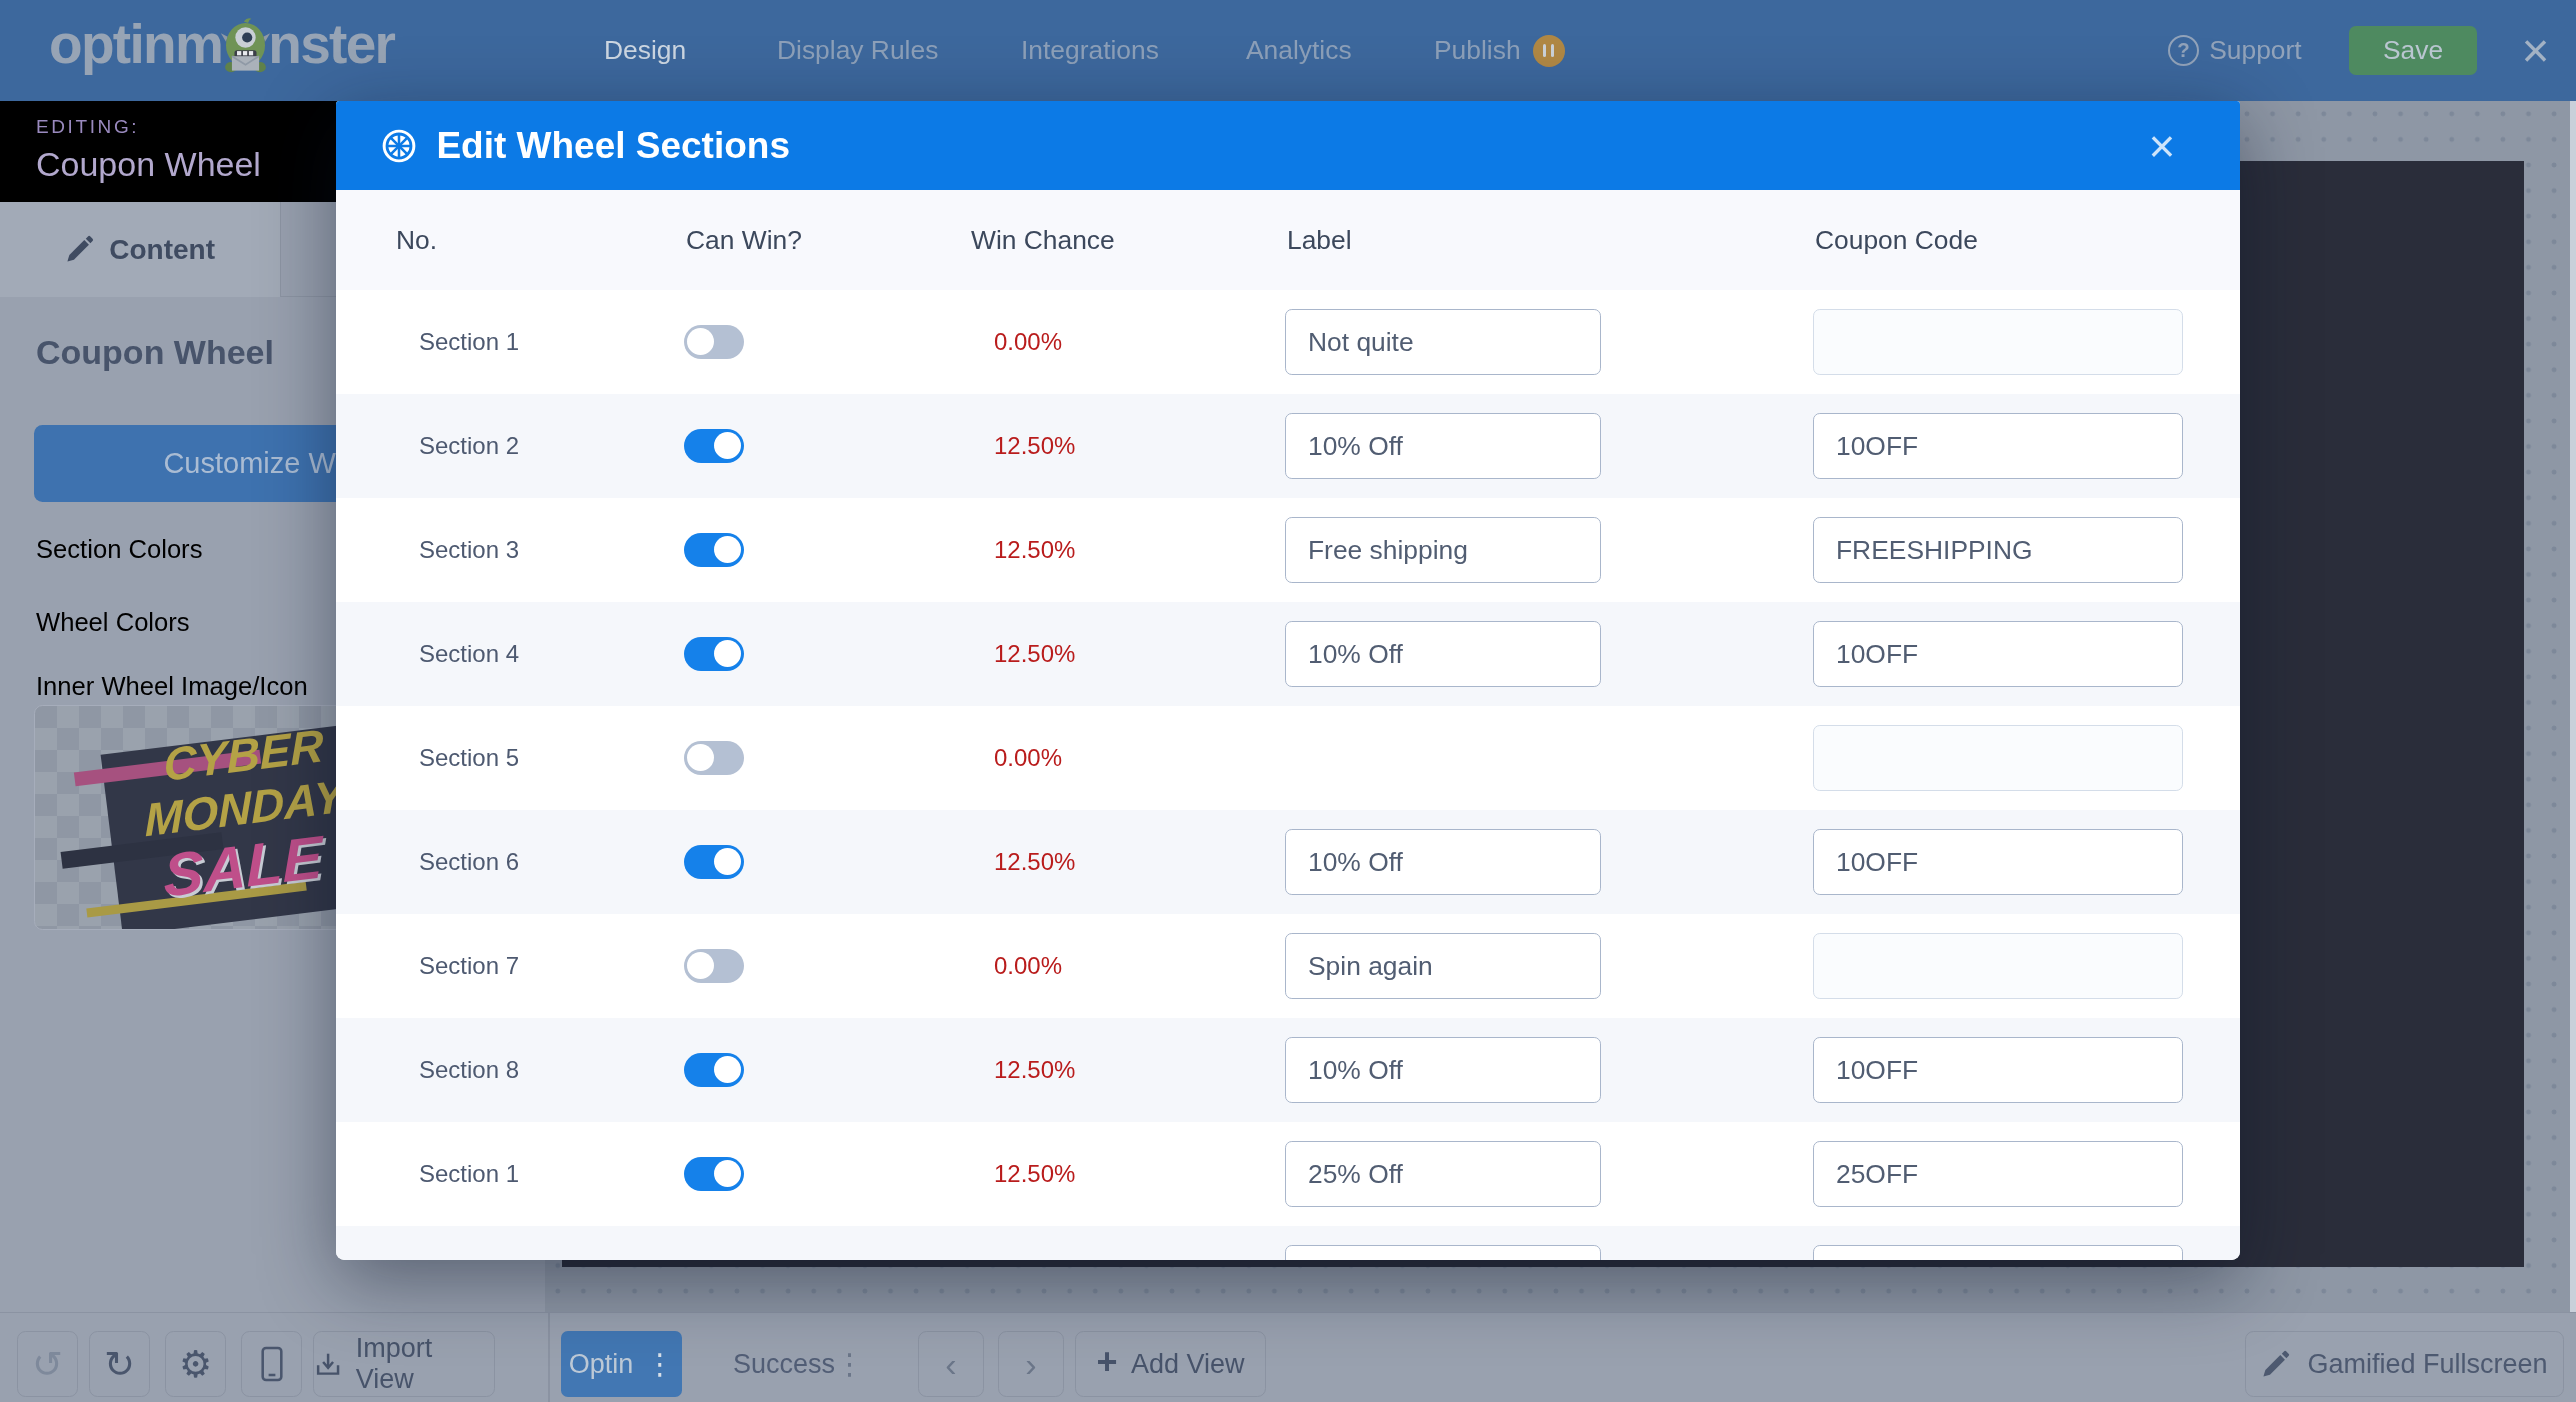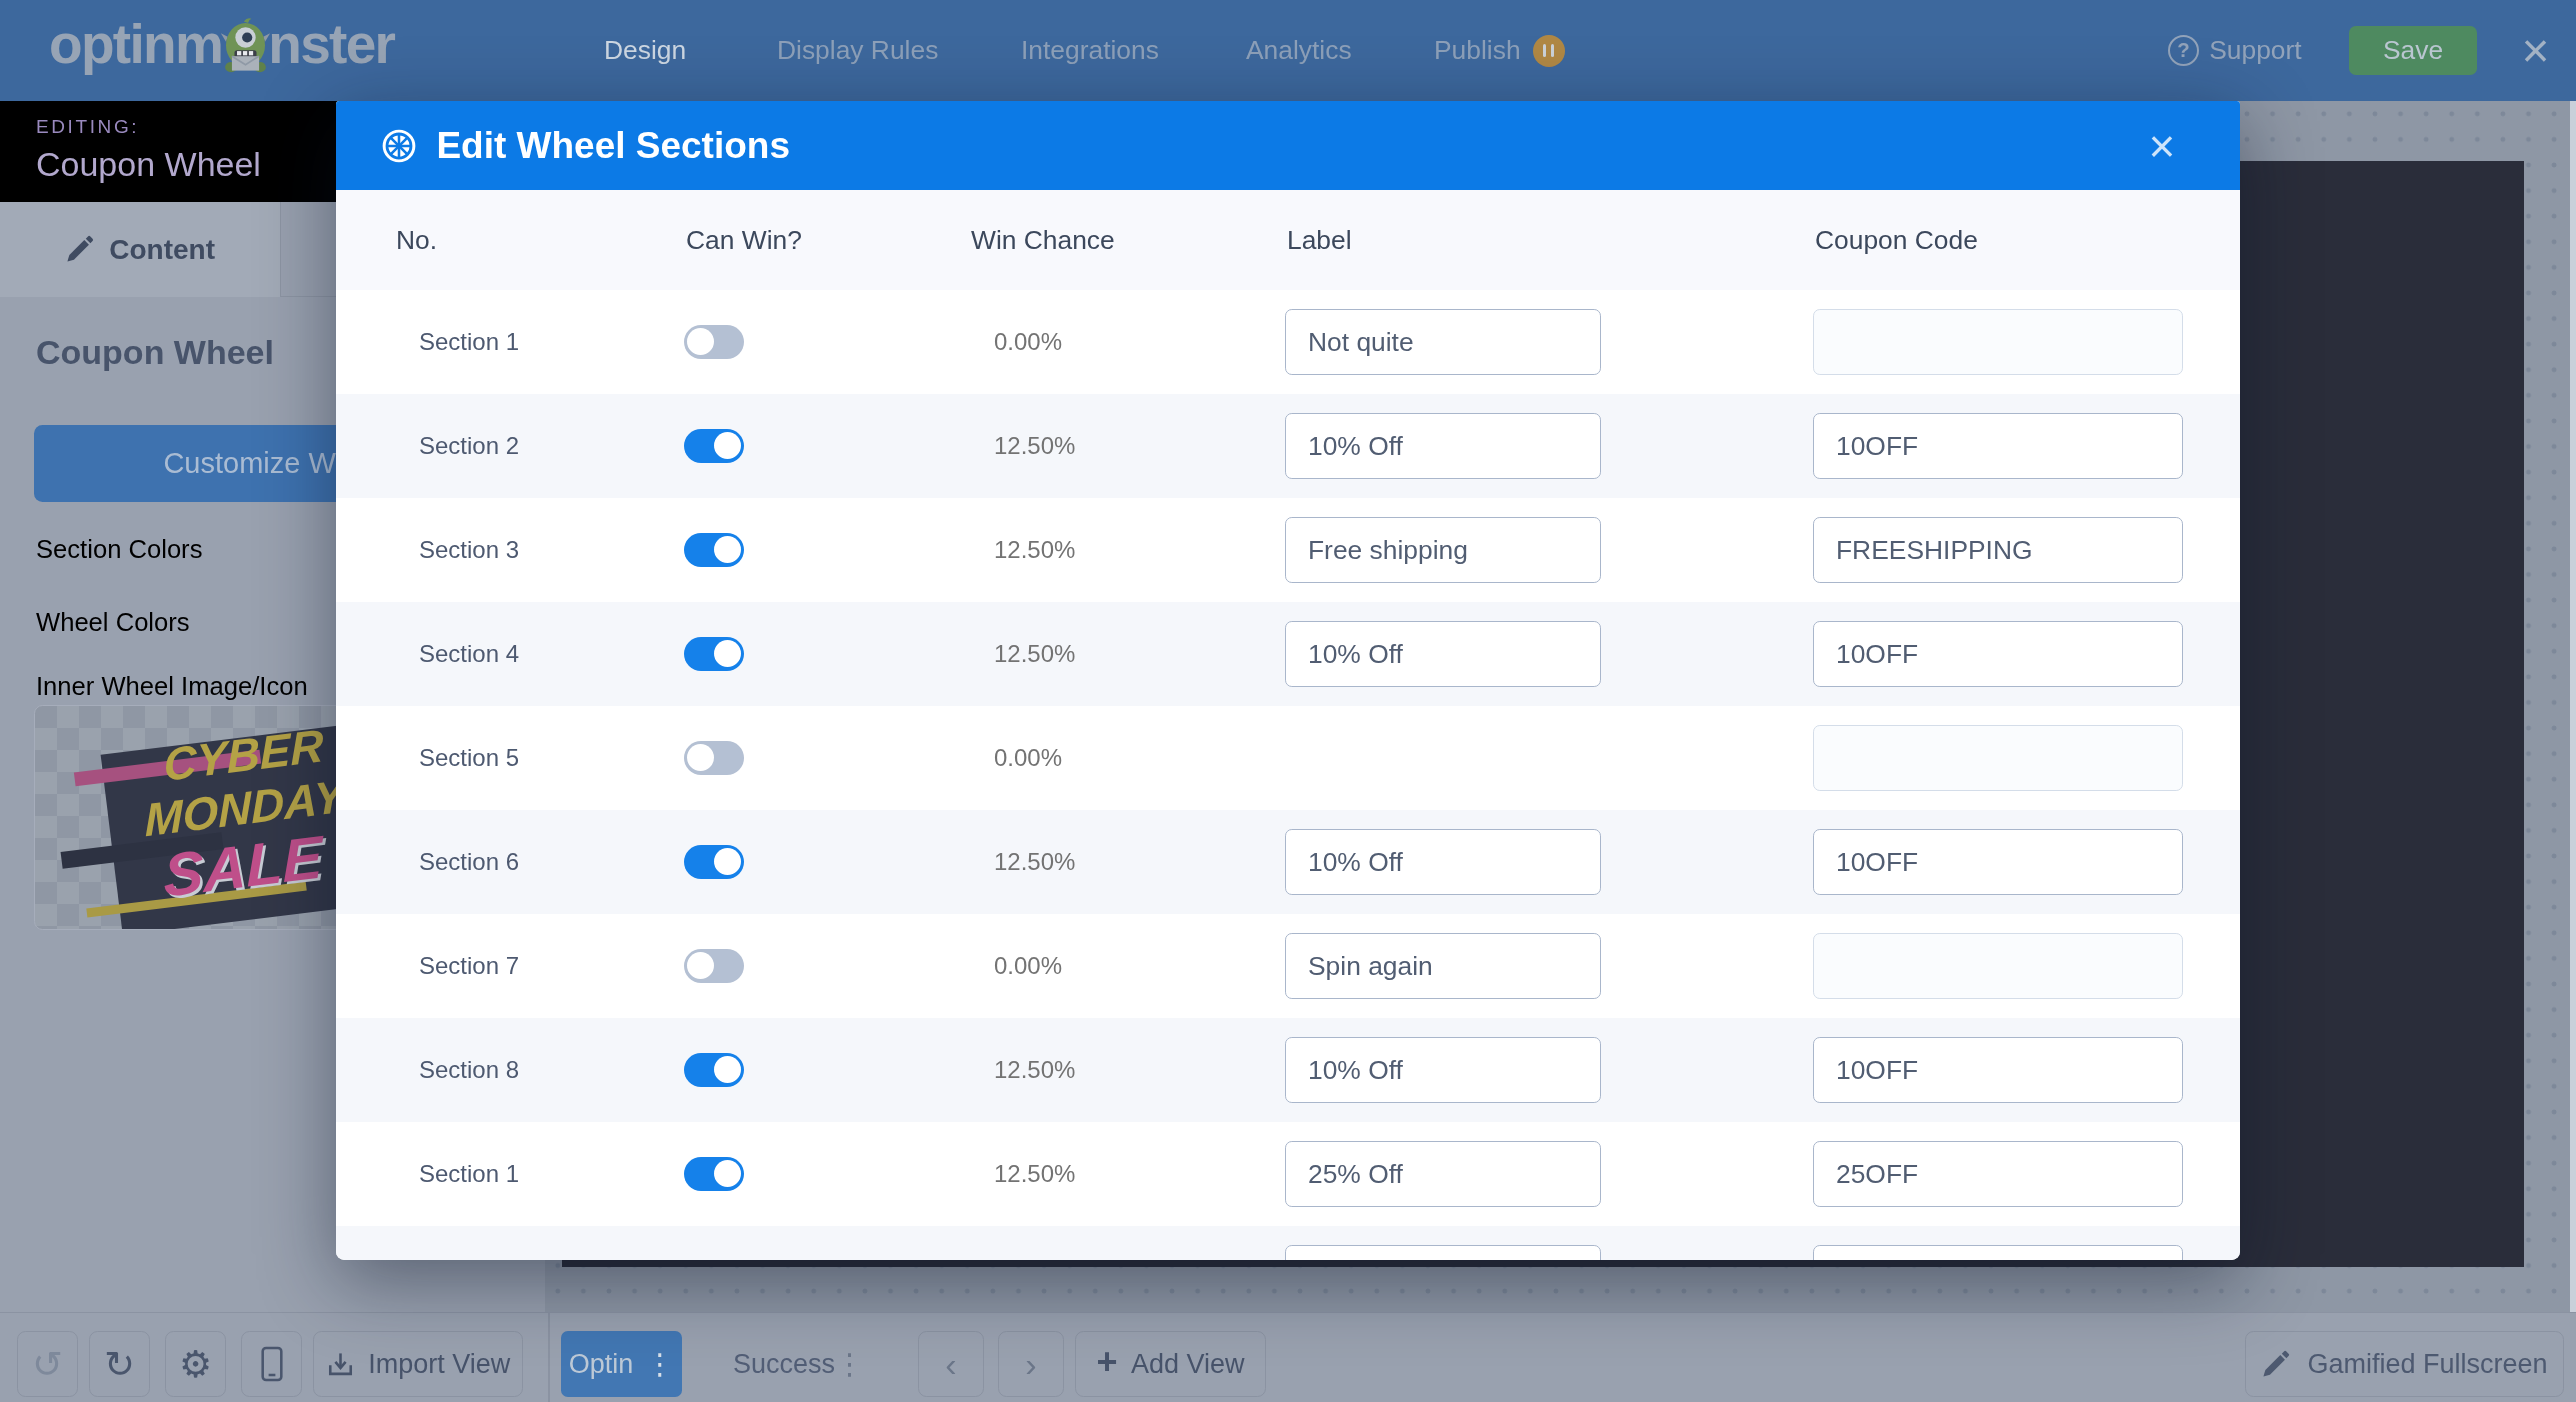--- a/index.html
+++ b/index.html
@@ -63,21 +63,21 @@
   
   .toolbar { position:absolute; left:0; top:1312px; width:2576px; height:90px; background:#99a1af;
              border-top:1.7px solid #8b93a2; z-index:2; }
   .tbtn { position:absolute; top:18px; height:66px; border:1.7px solid #8b93a2; border-radius:8.5px;
           display:flex; align-items:center; justify-content:center; color:#4a566d; cursor:pointer; }
   .tbtn .glyph { font-family:"DejaVu Sans", sans-serif; font-size:37px; line-height:1; }
   .t-undo { left:17px;  width:61px; color:#7e899b; }
   .t-redo { left:89px; width:61px; }
   .t-gear { left:165px; width:61px; }
   .t-mobile { left:241px; width:61px; }
-  .t-import { left:313px; width:210px; gap:13.6px; font-size:27px; color:#47536a; }
+  .t-import { left:313px; width:182px; gap:13.6px; font-size:27px; color:#47536a; }
   .t-divider { position:absolute; left:548px; top:0; width:1.7px; height:89px; background:#8b93a2; }
   .t-optin { position:absolute; left:561px; top:18px; width:121px; height:66px; background:#4277b3; border-radius:6.8px;
              display:flex; align-items:center; justify-content:center; gap:12px; color:#bdc9d6; font-size:27px; cursor:pointer; }
   .t-optin .dots { color:#d7dfe8; }
   .dots { font-family:"DejaVu Sans", sans-serif; font-size:29px; line-height:1; }
   .t-success { position:absolute; left:733px; top:18px; height:66px; display:flex; align-items:center; 
                font-size:27px; color:#525e76; cursor:pointer; }
   .t-success .dots { color:#6b7689; }
   .t-prev { left:918px; width:66px; color:#6b7689; font-size:34px; }
   .t-next { left:998px; width:66px; color:#6b7689; font-size:34px; }
@@ -100,21 +100,21 @@
   .col-no     { left:60px; }
   .col-canwin { left:350px; }
   .col-chance { left:635px; }
   .col-label  { left:951px; }
   .col-coupon { left:1479px; }
   .rows { position:absolute; left:0; top:189px; width:100%; }
   .row { position:relative; width:100%; height:104px; background:#ffffff; }
   .row:nth-child(even) { background:#f5f7fb; }
   .cell { position:absolute; top:50%; transform:translateY(-50%); font-size:24px;margin-left:23px; }
   .c-no { left:60px; color:#4d5970; }
-  .c-chance { left:635px; color:#737373; }
+  .c-chance { left:635px; color:#b91c1c; }
   .toggle { position:absolute; left:348px; top:50%; transform:translateY(-50%); width:60px; height:34px;
             border-radius:17px; cursor:pointer; }
   .toggle .knob { position:absolute; top:3.4px; width:27px; height:27px; border-radius:50%; background:#ffffff; }
   .toggle.off { background:#b4c0d3; } .toggle.off .knob { left:3.4px; }
   .toggle.on  { background:#1581ea; } .toggle.on  .knob { right:3.4px; }
   .tinput { position:absolute; top:50%; transform:translateY(-50%); height:66px; border:1.7px solid #a9b6cb;
             border-radius:6.8px; background:#ffffff; font-size:26.4px; color:#515d72; padding:0 22px;
             font-family:"Liberation Sans", sans-serif; outline:none; }
   .in-label  { left:949px; width:316px; }
   .in-coupon { left:1477px; width:370px; }

